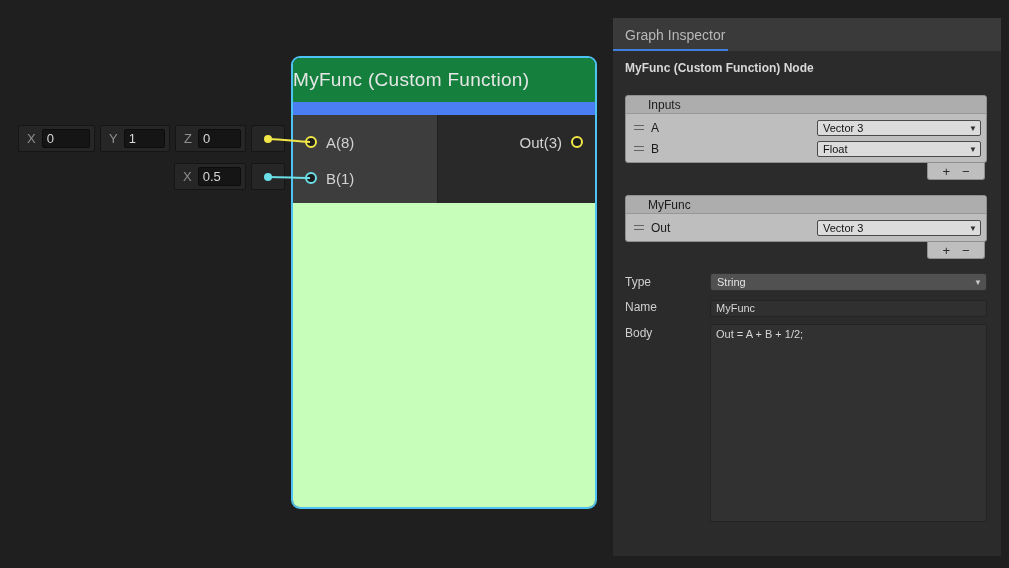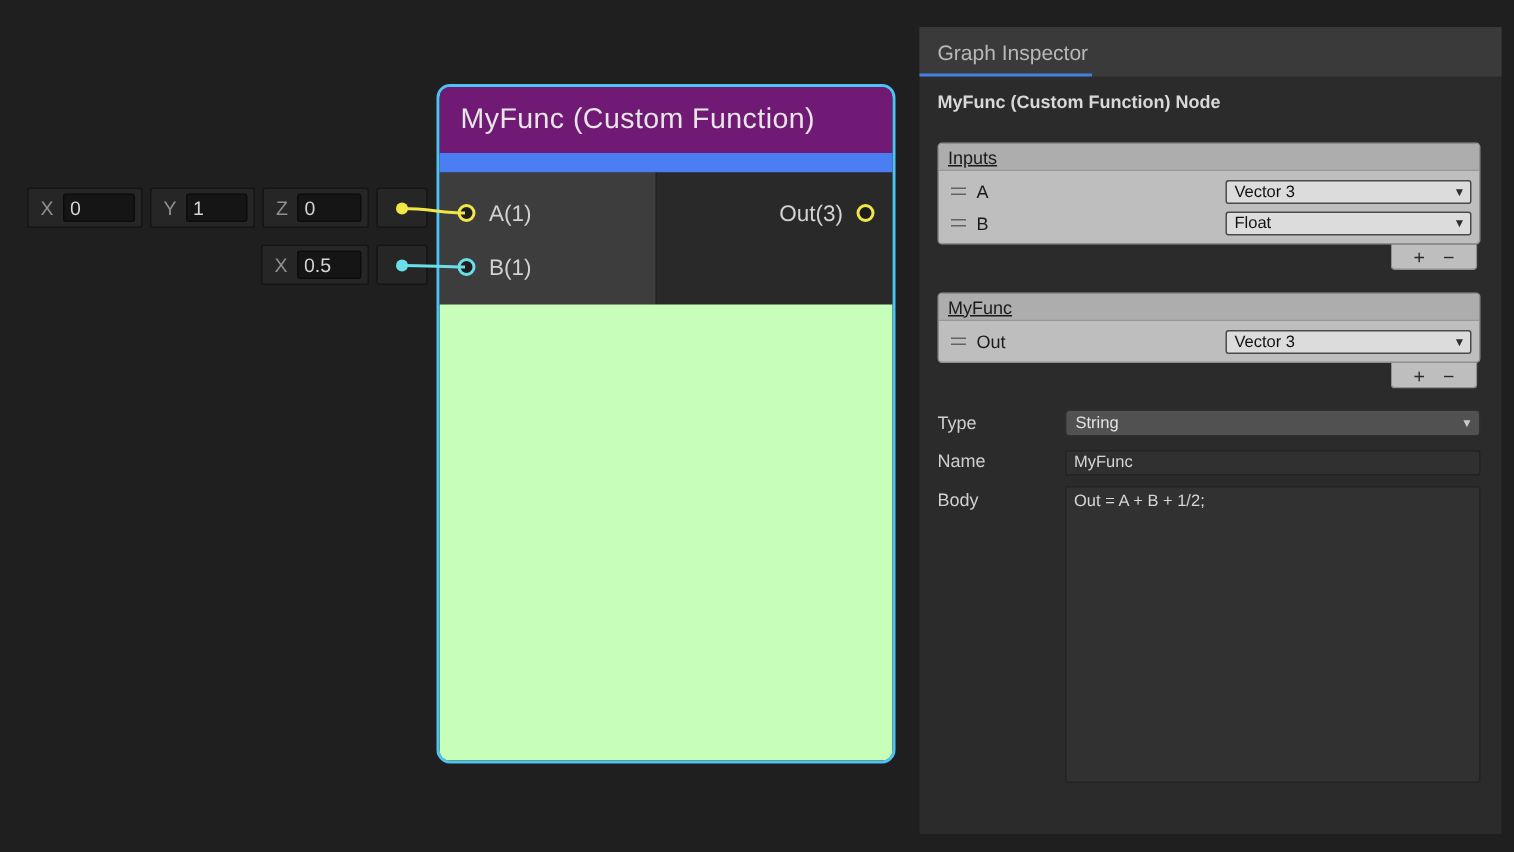--- a/index.html
+++ b/index.html
@@ -33,21 +33,21 @@
   
   #wires { position:absolute; left:0; top:0; z-index:3; pointer-events:none; }
   #wires path { pointer-events:stroke; }
 
   
   #node {
     position:absolute; left:291px; top:56px; width:306px; height:453px;
     border:2px solid #4cc3f3; border-radius:9px; background:#2b2b2b;
     overflow:hidden; display:flex; flex-direction:column; z-index:2;
   }
-  #node-header { height:44px; background:#701a75; display:flex; align-items:center; padding-left:14px; flex:none; }
+  #node-header { height:44px; background:#15803d; display:flex; align-items:center; flex:none; }
   #node-title { font-size:19px; color:#e6e6e6; letter-spacing:.3px; }
   #node-accent { height:13px; flex:none; }
   #node-ports { height:88px; display:flex; flex:none; }
   #node-ports-left { width:145px; background:#3d3d3d; border-right:1px solid #212121; padding-top:9px; }
   #node-ports-right { flex:1; background:#292929; padding-top:9px; }
   .input-port-row { height:36px; display:flex; align-items:center; gap:9px; padding-left:12px; }
   .output-port-row { height:36px; display:flex; align-items:center; justify-content:flex-end; gap:9px; padding-right:12px; }
   .port-ring { width:12px; height:12px; border-radius:50%; border:2px solid #fff; background:#1d1d1d; flex:none; }
   .port-label { font-size:15px; color:#d2d2d2; }
   #node-preview { flex:1; }
@@ -62,21 +62,21 @@
   .insp-tab.active { color:#e8e8e8; }
   #insp-content { padding:10px 14px 0 12px; }
   #insp-heading { font-size:12px; font-weight:bold; color:#d8d8d8; }
 
   .reorder-wrap { margin-top:20px; }
   .reorder-wrap.second { margin-top:15px; }
   .reorder-list { background:#bebebe; border:1px solid #8f8f8f; border-radius:3px; }
   .rl-header {
     height:18px; background:#adadad; border-bottom:1px solid #979797;
     border-radius:3px 3px 0 0; display:flex; align-items:center;
-    padding-left:6px; font-size:12px; color:#1a1a1a;text-decoration:underline;
+    padding-left:22px; font-size:12px; color:#1a1a1a;
   }
   .rl-rows { padding:3px 3px; }
   .rl-row { height:21px; display:flex; align-items:center; gap:7px; padding:0 2px 0 5px; }
   .rl-handle { width:10px; height:5px; border-top:1px solid #636363; border-bottom:1px solid #636363; flex:none; }
   .rl-name { font-size:12px; color:#1a1a1a; flex:1; }
   .rl-dropdown {
     width:164px; height:16px; background:#dcdcdc; border:1px solid #4a4a4a; border-radius:2px;
     display:flex; align-items:center; font-size:11px; color:#111;
     padding-left:5px; position:relative; flex:none;
   }
@@ -148,21 +148,21 @@
 
   <div id="node" style="border-color: rgb(76, 195, 243);">
     <div id="node-header">
       <span id="node-title">MyFunc (Custom Function)</span>
     </div>
     <div id="node-accent" style="background: rgb(75, 126, 242);"></div>
     <div id="node-ports">
       <div id="node-ports-left">
         <div class="input-port-row">
           <span class="port-ring" style="border-color: rgb(241, 230, 72);"></span>
-          <span class="port-label">A(1)</span>
+          <span class="port-label">A(8)</span>
         </div>
         <div class="input-port-row">
           <span class="port-ring" style="border-color: rgb(106, 223, 232);"></span>
           <span class="port-label">B(1)</span>
         </div>
       </div>
       <div id="node-ports-right">
         <div class="output-port-row">
           <span class="port-label">Out(3)</span>
           <span class="port-ring" style="border-color: rgb(241, 230, 72);"></span>

